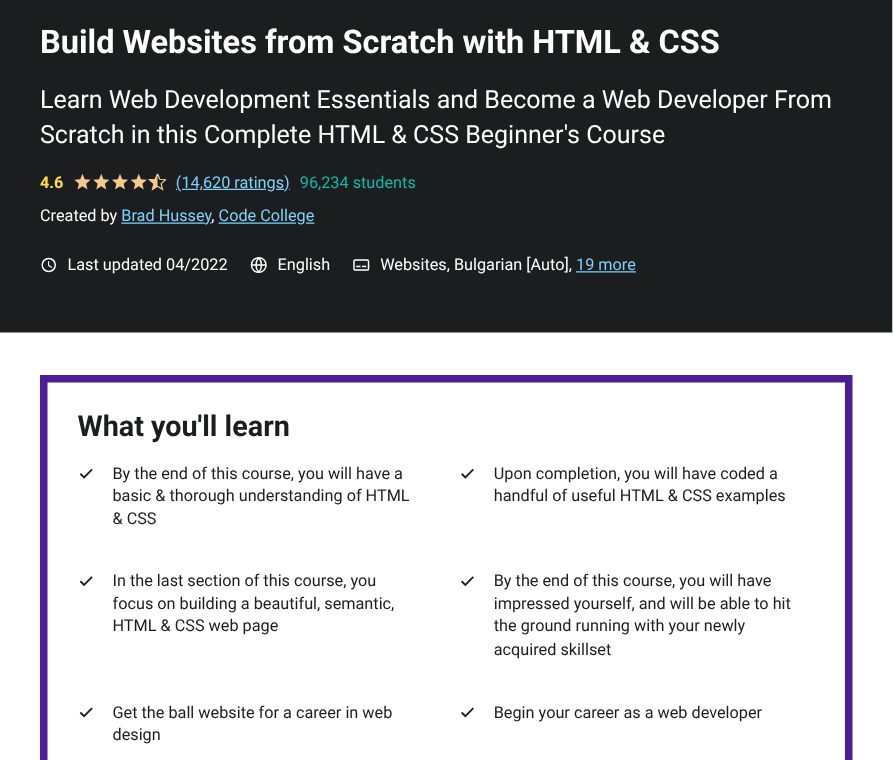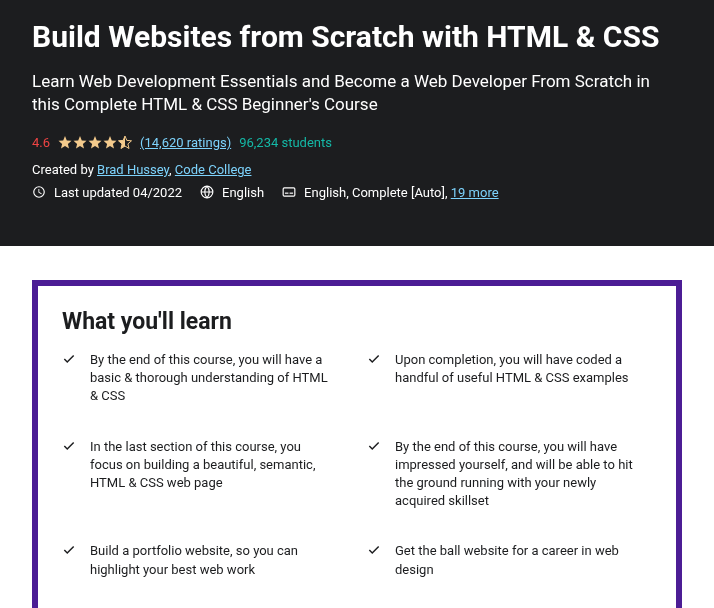--- a/index.html
+++ b/index.html
@@ -8,60 +8,60 @@
     width: 714px;
     background: #fff;
     color: #1c1d1f;
   }
   .hero {
     background: #1c1d1f;
     color: #fff;
     padding: 18px 32px 46px 32px;
   }
   .hero h1 {
-    font-size: 30px;
+    font-size: 26px;
     font-weight: 700;
     line-height: 1.25;
     margin-bottom: 14px;
   }
   .hero .subtitle {
-    font-size: 17px;
+    font-size: 20px;
     line-height: 1.4;
     margin-bottom: 18px;
   }
   .meta-row {
     display: flex;
     align-items: center;
     gap: 8px;
     font-size: 13px;
     margin-bottom: 12px;
     flex-wrap: wrap;
   }
   .rating-num {
-    color: #ef4444;
-    font-weight: 400;
+    color: #fde047;
+    font-weight: 700;
     font-size: 13px;
   }
   .stars {
     color: #f3ca8c;
     font-size: 14px;
     letter-spacing: 1px;
     line-height: 1;
   }
   .link {
     color: #7dd3fc;
     text-decoration: underline;
     cursor: pointer;
   }
   .students {
     color: #14b8a6;
   }
   .created-row {
     font-size: 13px;
-    margin-bottom: 8px;
+    margin-bottom: 24px;
   }
   .info-row {
     display: flex;
     align-items: flex-start;
     gap: 8px;
     font-size: 13px;
     flex-wrap: wrap;
   }
   .info-row .icon {
     display: inline-flex;
@@ -145,21 +145,21 @@
     </span>
     <span>English</span>
 
     <span class="icon" style="margin-left:10px">
       <svg width="14" height="14" viewBox="0 0 24 24" fill="#fff">
           <rect x="2" y="5" width="20" height="14" rx="2" fill="none" stroke="#fff" stroke-width="2"></rect>
           <rect x="5" y="13" width="6" height="2"></rect>
           <rect x="13" y="13" width="6" height="2"></rect>
         </svg>
     </span>
-    <span><span>English, Complete [Auto], </span><a class="link">19 more</a></span>
+    <span><span>Websites, Bulgarian [Auto], </span><a class="link">19 more</a></span>
   </div>
 </div>
 
 <div class="learn-box-wrap">
   <div class="learn-box">
     <h2>What you'll learn</h2>
     <div class="learn-grid">
       <div class="learn-item">
           <span class="check">
             <svg width="14" height="14" viewBox="0 0 24 24" fill="none" stroke="#1c1d1f" stroke-width="2.5">
@@ -191,28 +191,20 @@
             </svg>
           </span>
           <span>By the end of this course, you will have impressed yourself, and will be able to hit the ground running with your newly acquired skillset</span>
         </div>
       <div class="learn-item">
           <span class="check">
             <svg width="14" height="14" viewBox="0 0 24 24" fill="none" stroke="#1c1d1f" stroke-width="2.5">
               <path d="M4 12l5 5L20 6"></path>
             </svg>
           </span>
-          <span>Build a portfolio website, so you can highlight your best web work</span>
-        </div>
-      <div class="learn-item">
-          <span class="check">
-            <svg width="14" height="14" viewBox="0 0 24 24" fill="none" stroke="#1c1d1f" stroke-width="2.5">
-              <path d="M4 12l5 5L20 6"></path>
-            </svg>
-          </span>
           <span>Get the ball website for a career in web design</span>
         </div>
       <div class="learn-item">
           <span class="check">
             <svg width="14" height="14" viewBox="0 0 24 24" fill="none" stroke="#1c1d1f" stroke-width="2.5">
               <path d="M4 12l5 5L20 6"></path>
             </svg>
           </span>
           <span>Begin your career as a web developer</span>
         </div>

